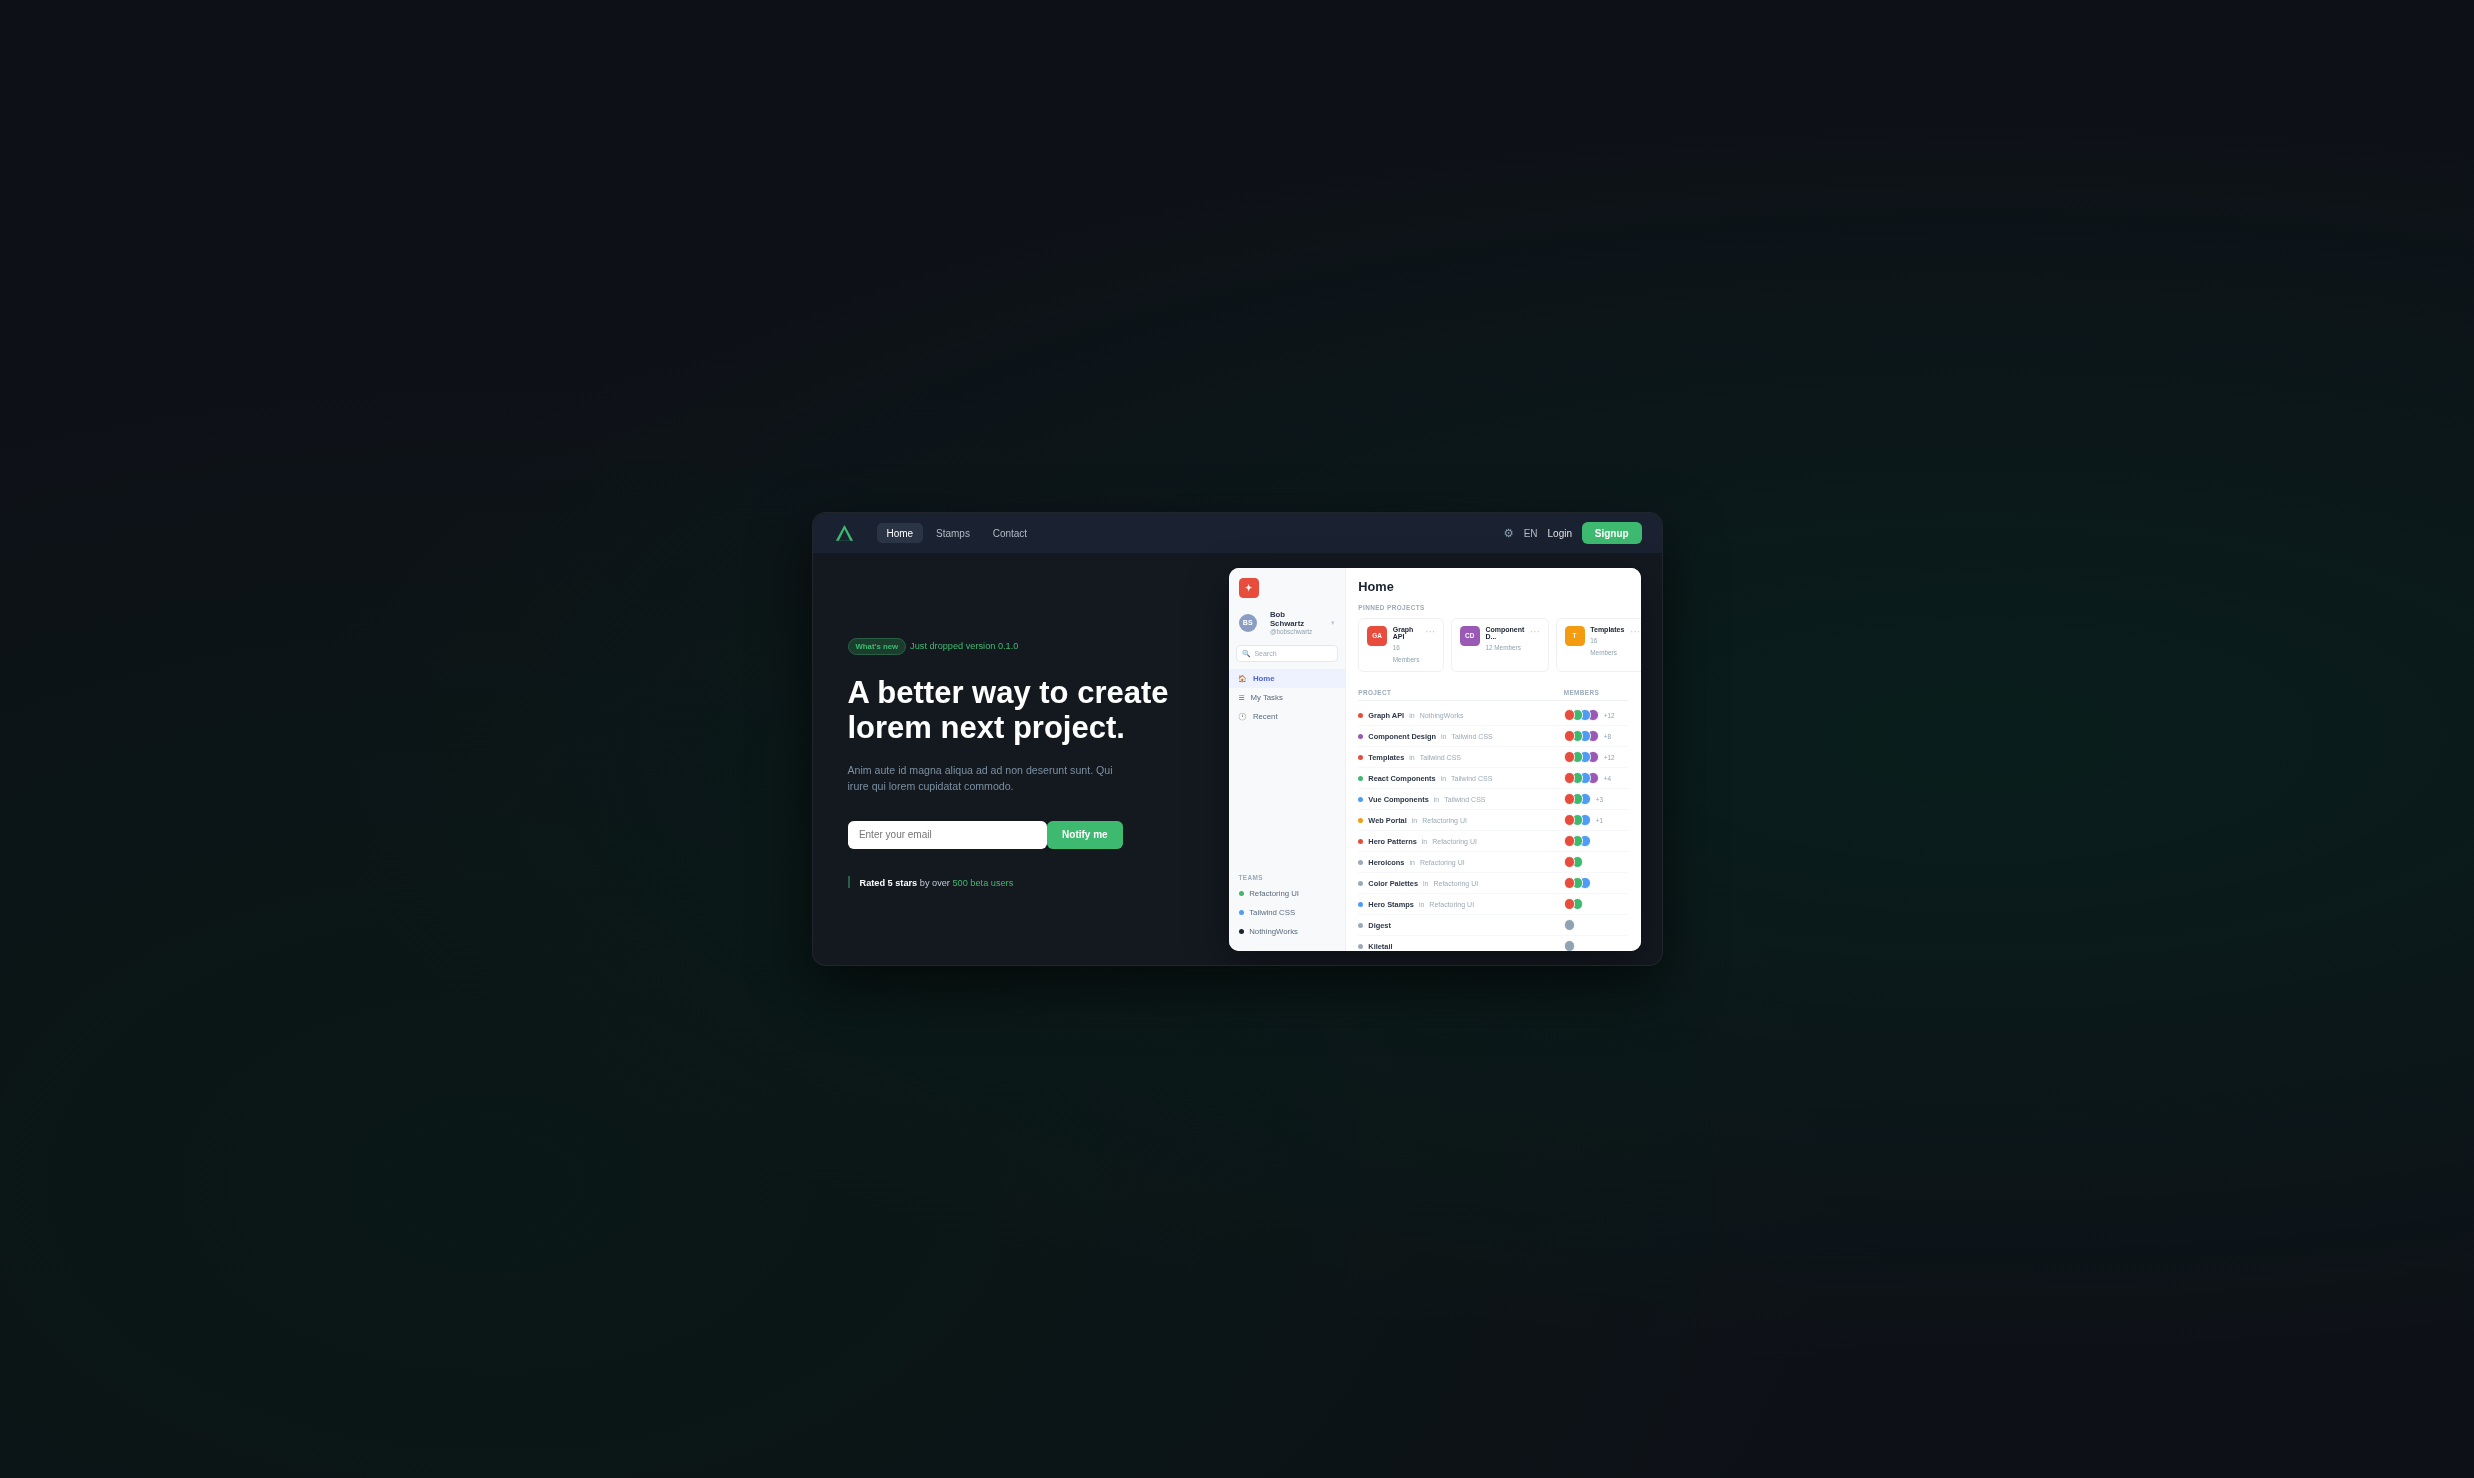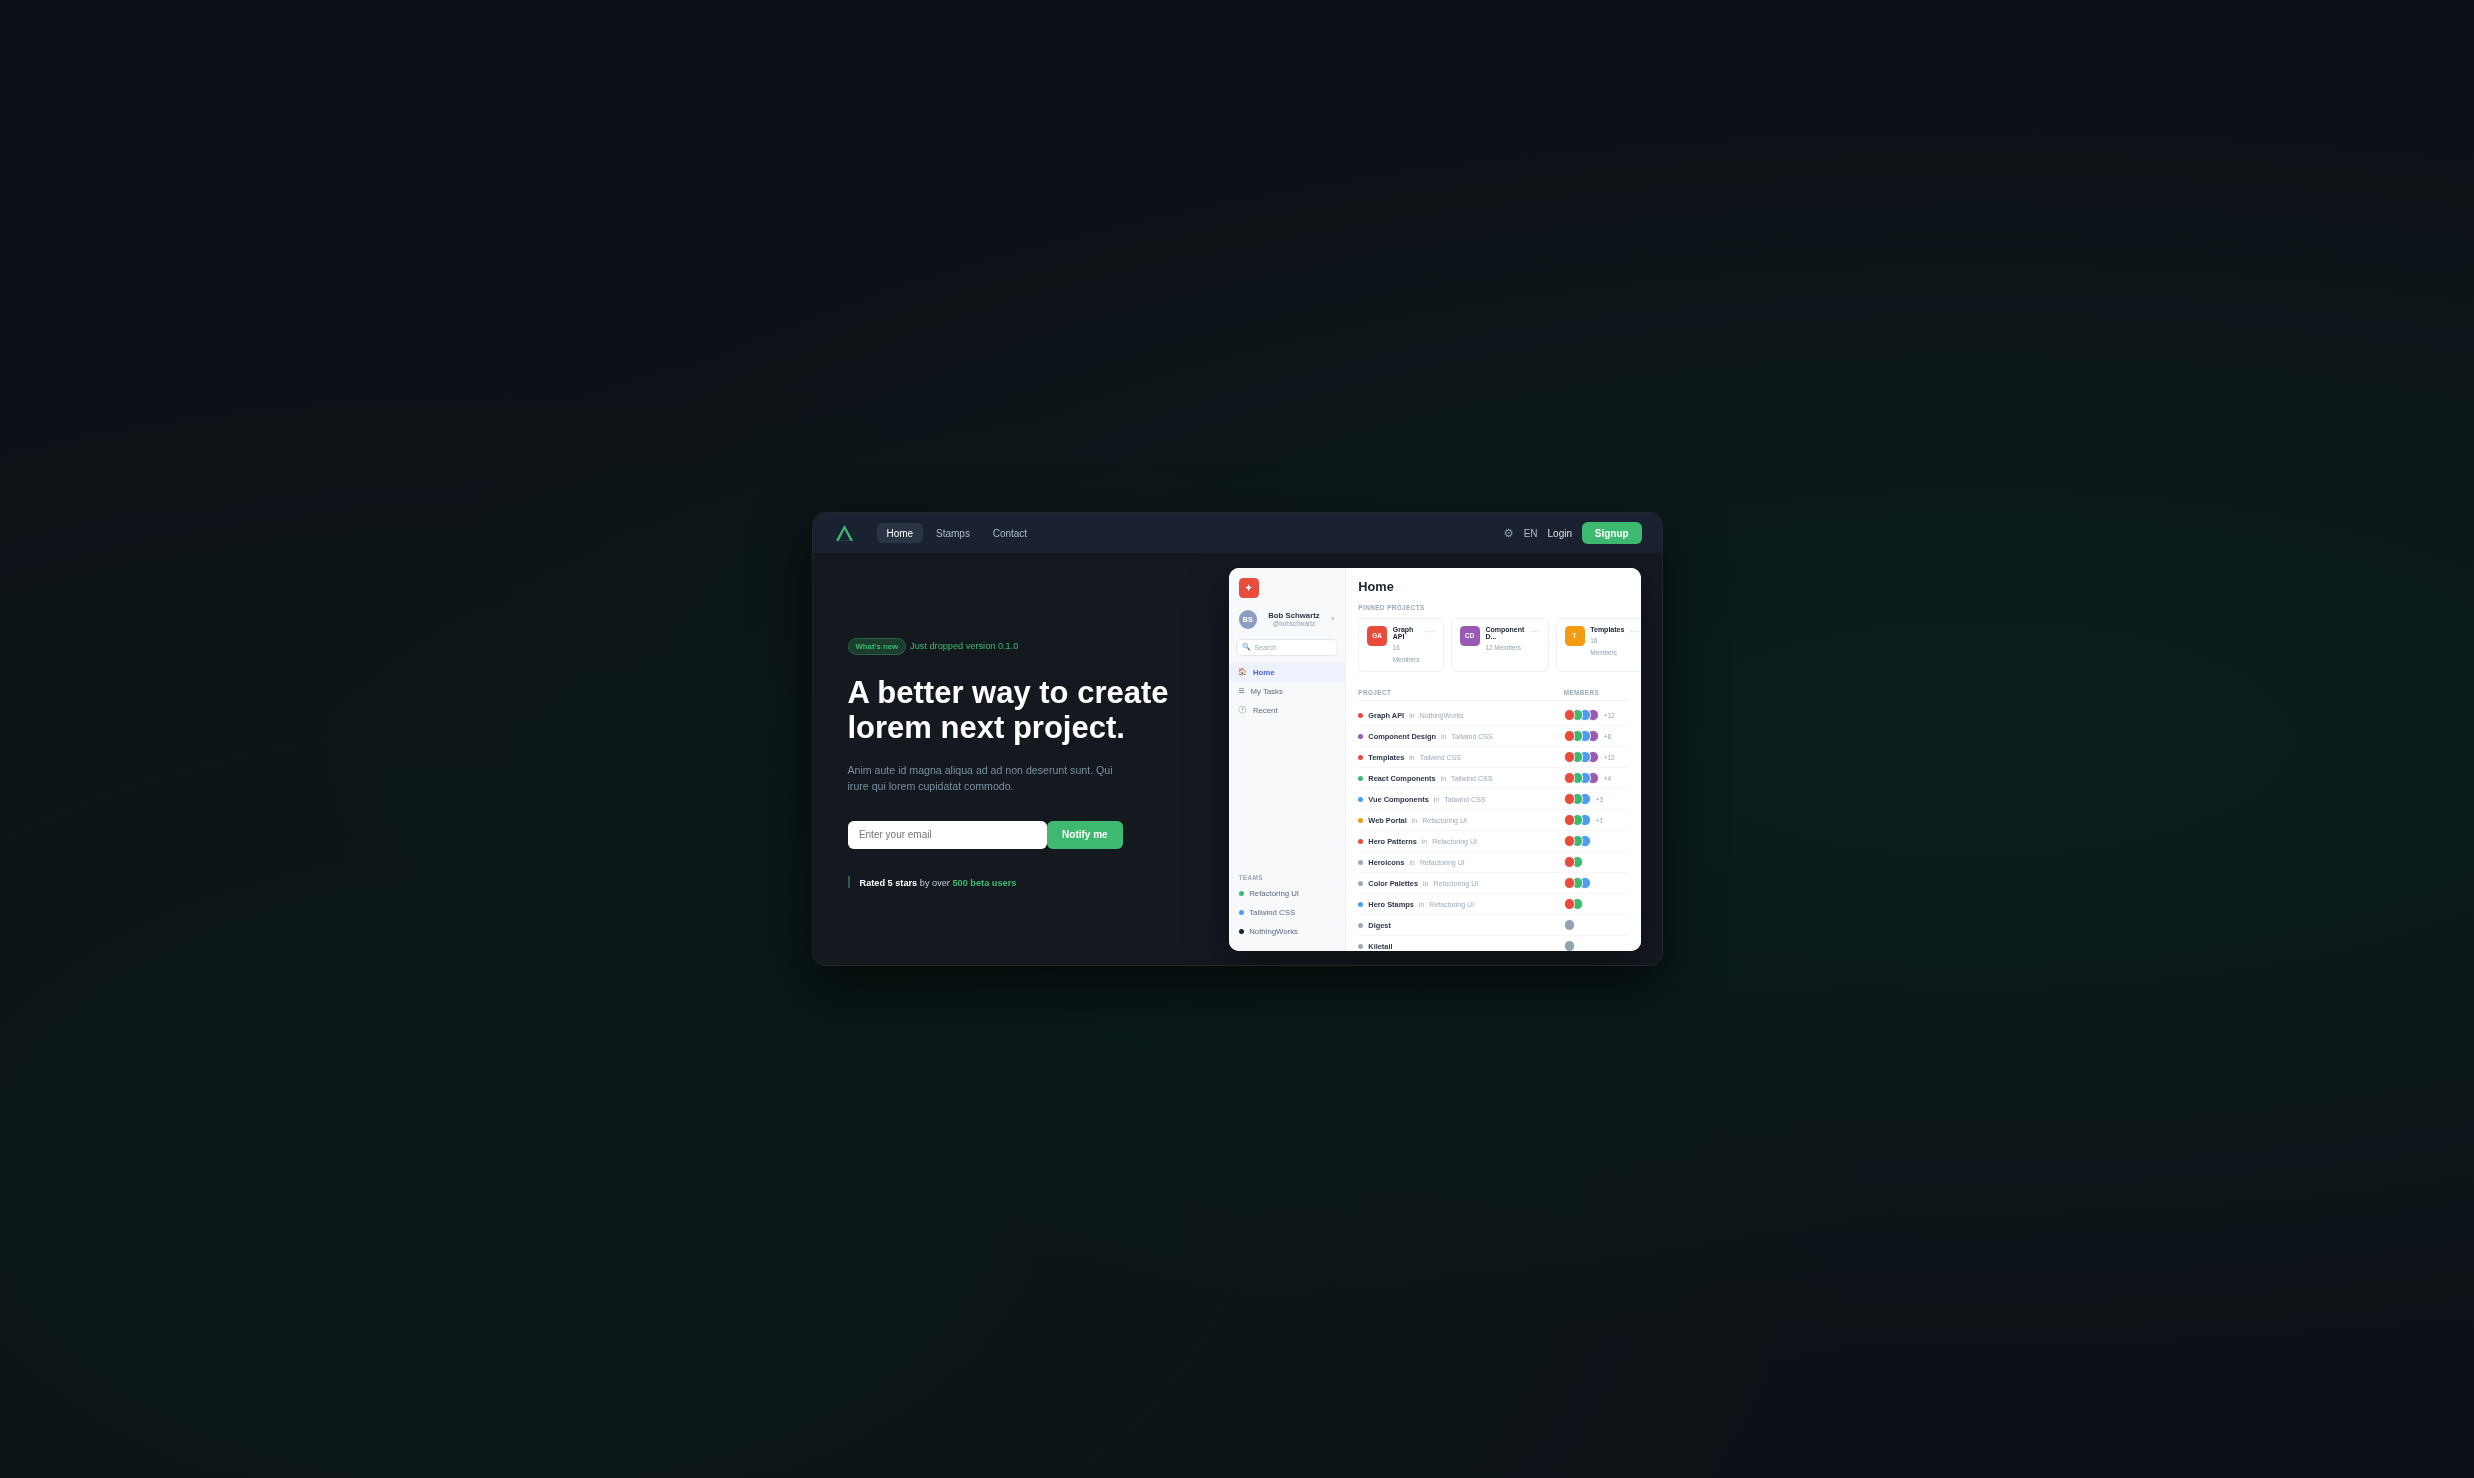--- a/index.html
+++ b/index.html
@@ -190,21 +190,21 @@
     .rating-text {
       color: #c0cdd8;
       font-size: 9.2px;
     }
     .rating-bold {
       color: #fff;
       font-weight: 700;
     }
     .rating-link {
       color: #3dba6f;
-      font-weight: 700;
+      font-weight: 400;
     }
 
     
     .app-panel-wrapper {
       flex: 1.1;
       display: flex;
       align-items: center;
       justify-content: flex-end;
       padding: 14px 0 14px 0;
       position: relative;
@@ -258,22 +258,21 @@
       justify-content: center;
       color: white;
       font-size: 9.2px;
       font-weight: 800;
     }
     .sidebar-user {
       display: flex;
       align-items: center;
       padding: 4.3px 10px;
       margin-bottom: 5.7px;
-      gap: 2px;
-      text-align: center;
+      gap: 13px;
     }
     .user-avatar {
       width: 18.4px;
       height: 18.4px;
       border-radius: 50%;
       background: #8b9dc3;
       display: flex;
       align-items: center;
       justify-content: center;
       color: white;

